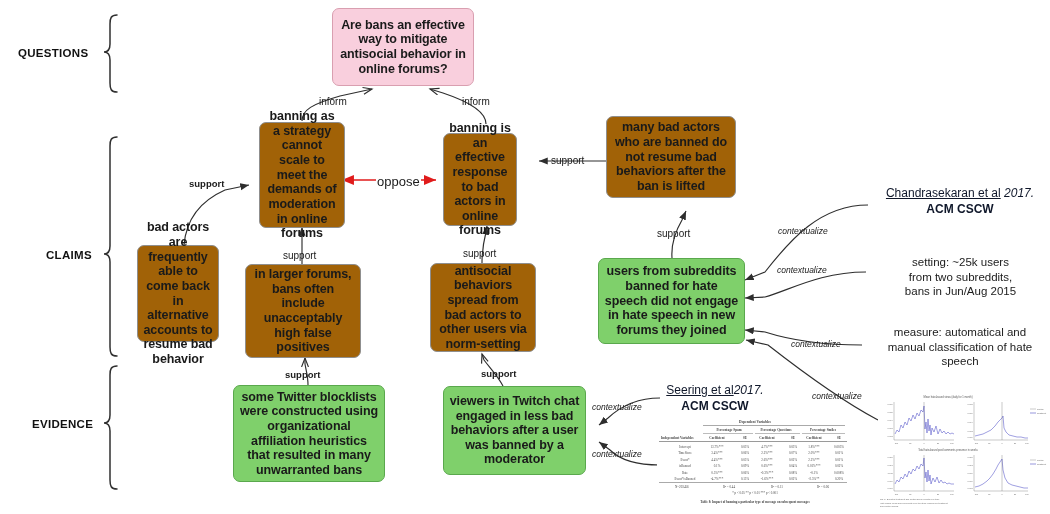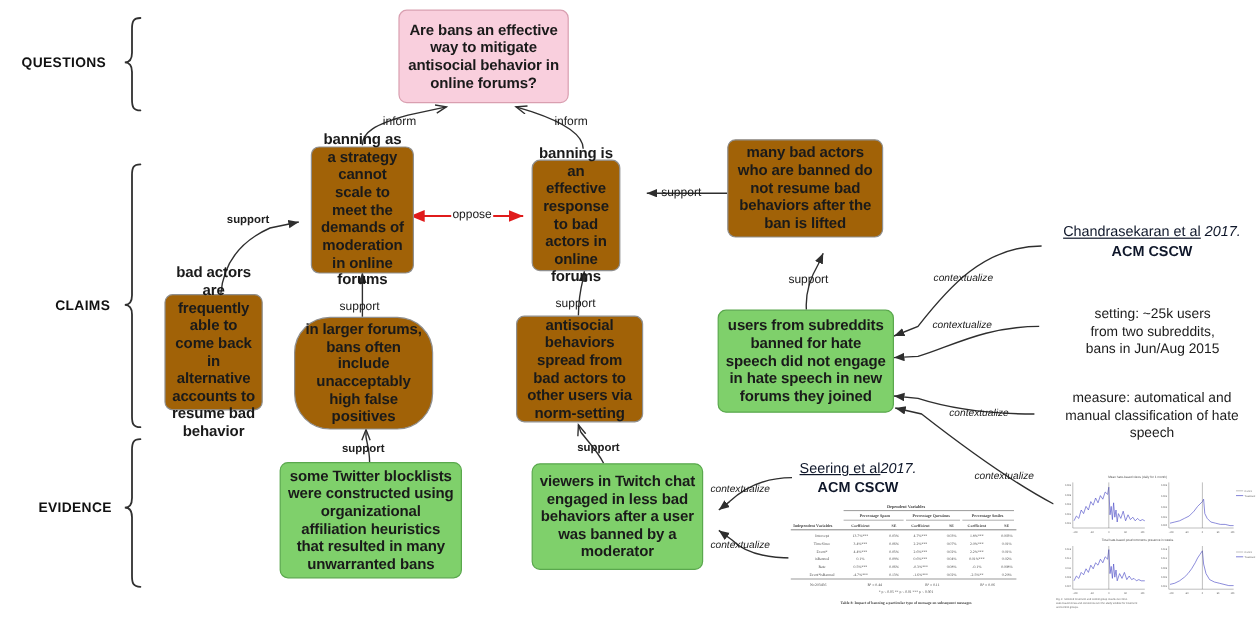--- a/index.html
+++ b/index.html
@@ -50,21 +50,21 @@
   
   .edge-label {
     position: absolute;
     font-size: 10px;
     color: #202020;
     white-space: nowrap;
     background: transparent;
     line-height: 1;
   }
   .edge-label.italic { font-style: italic; font-size: 8.5px; }
-  .edge-label.oppose { color: #1a1a1a; font-size: 10px; background:#fff; padding:0 1px; }
+  .edge-label.oppose { color: #1a1a1a; font-size: 13px; background:#fff; padding:0 1px; }
   .edge-label.bold-s { font-weight: bold; font-size: 9.5px; }
 
   
   .group-label {
     position: absolute;
     font-weight: bold;
     font-size: 11.5px;
     color: #111;
     letter-spacing: 0.3px;
     white-space: nowrap;
@@ -168,21 +168,21 @@
   <div class="node pink" style="left:332px; top:8px; width:142px; height:78px; font-size:12.5px;">Are bans an effective way to mitigate antisocial behavior in online forums?</div>
 
   <div class="node gray" style="left:259px; top:122px; width:86px; height:106px; font-size:12.5px;">banning as a strategy cannot scale to meet the demands of moderation in online forums</div>
 
   <div class="node gray" style="left:443px; top:133px; width:74px; height:93px; font-size:12.5px;">banning is an effective response to bad actors in online forums</div>
 
   <div class="node gray" style="left:606px; top:116px; width:130px; height:82px; font-size:12.5px;">many bad actors who are banned do not resume bad behaviors after the ban is lifted</div>
 
   <div class="node gray" style="left:137px; top:245px; width:82px; height:97px; font-size:12.5px;">bad actors are frequently able to come back in alternative accounts to resume bad behavior</div>
 
-  <div class="node gray" style="left:245px; top:264px; width:116px; height:94px; font-size:12.5px;border-radius:30px;">in larger forums, bans often include unacceptably high false positives</div>
+  <div class="node gray" style="left:245px; top:264px; width:116px; height:94px; font-size:12.5px;">in larger forums, bans often include unacceptably high false positives</div>
 
   <div class="node gray" style="left:430px; top:263px; width:106px; height:89px; font-size:12.5px;">antisocial behaviors spread from bad actors to other users via norm-setting</div>
 
   <div class="node green" style="left:598px; top:258px; width:147px; height:86px; font-size:12.5px;">users from subreddits banned for hate speech did not engage in hate speech in new forums they joined</div>
 
   <div class="node green" style="left:443px; top:386px; width:143px; height:89px; font-size:12.5px;">viewers in Twitch chat engaged in less bad behaviors after a user was banned by a moderator</div>
 
   <div class="node green" style="left:233px; top:385px; width:152px; height:97px; font-size:12.5px;">some Twitter blocklists were constructed using organizational affiliation heuristics that resulted in many unwarranted bans</div>
 
   <div class="edge-label" style="left:319px; top:97px;">inform</div>

